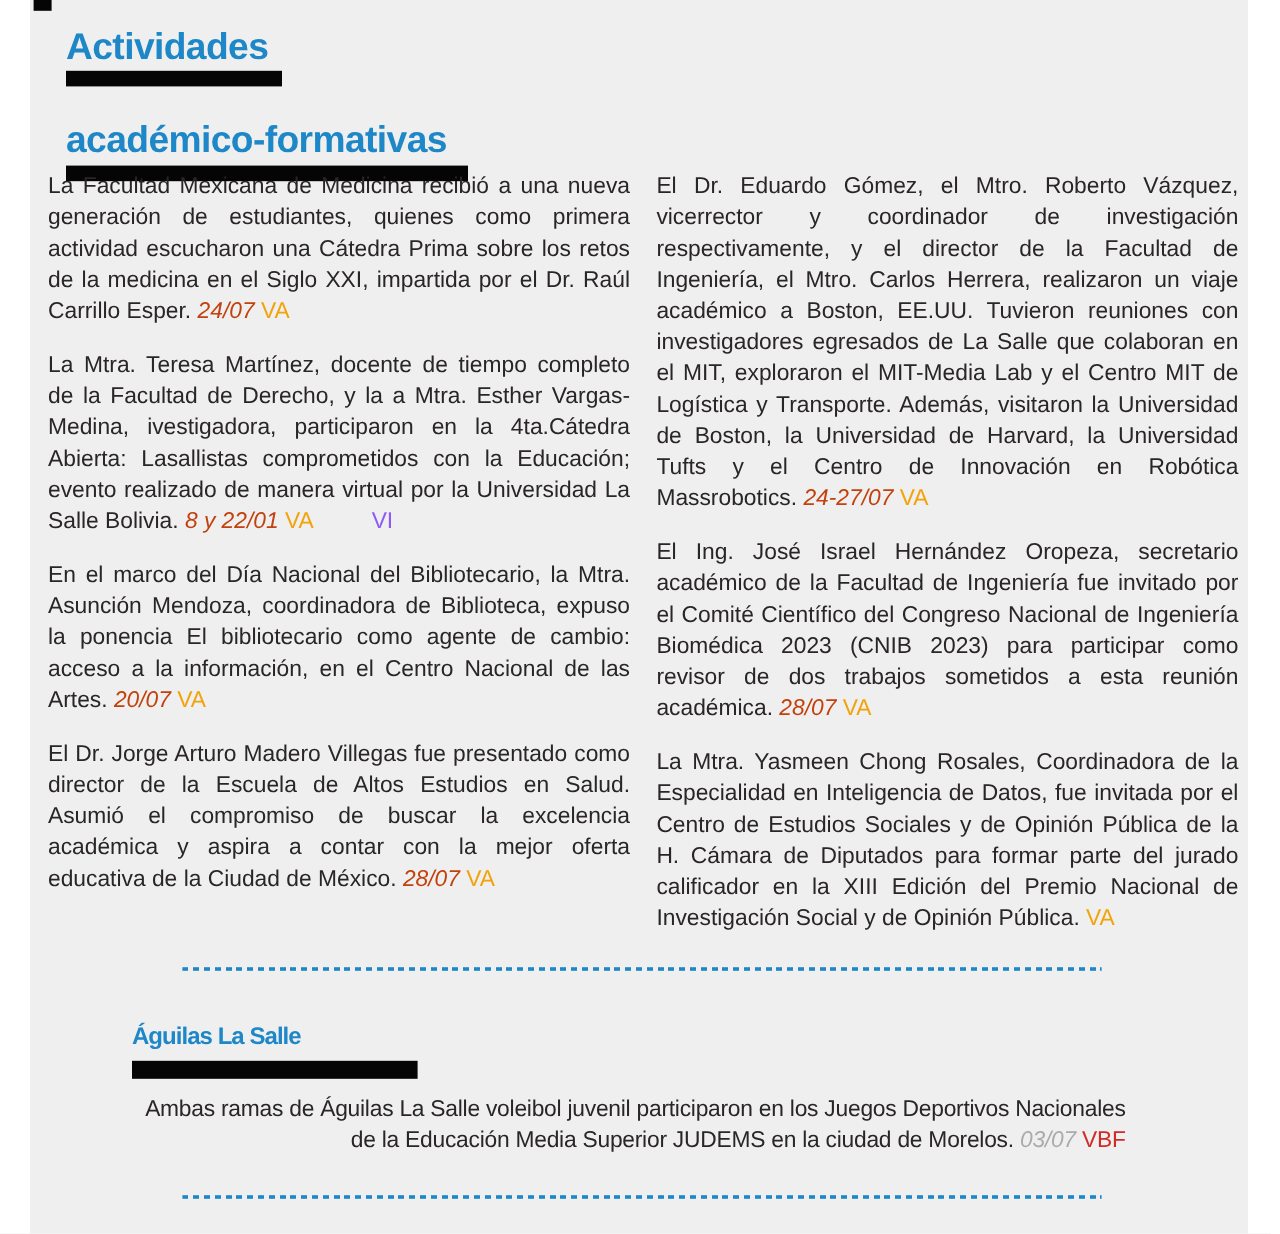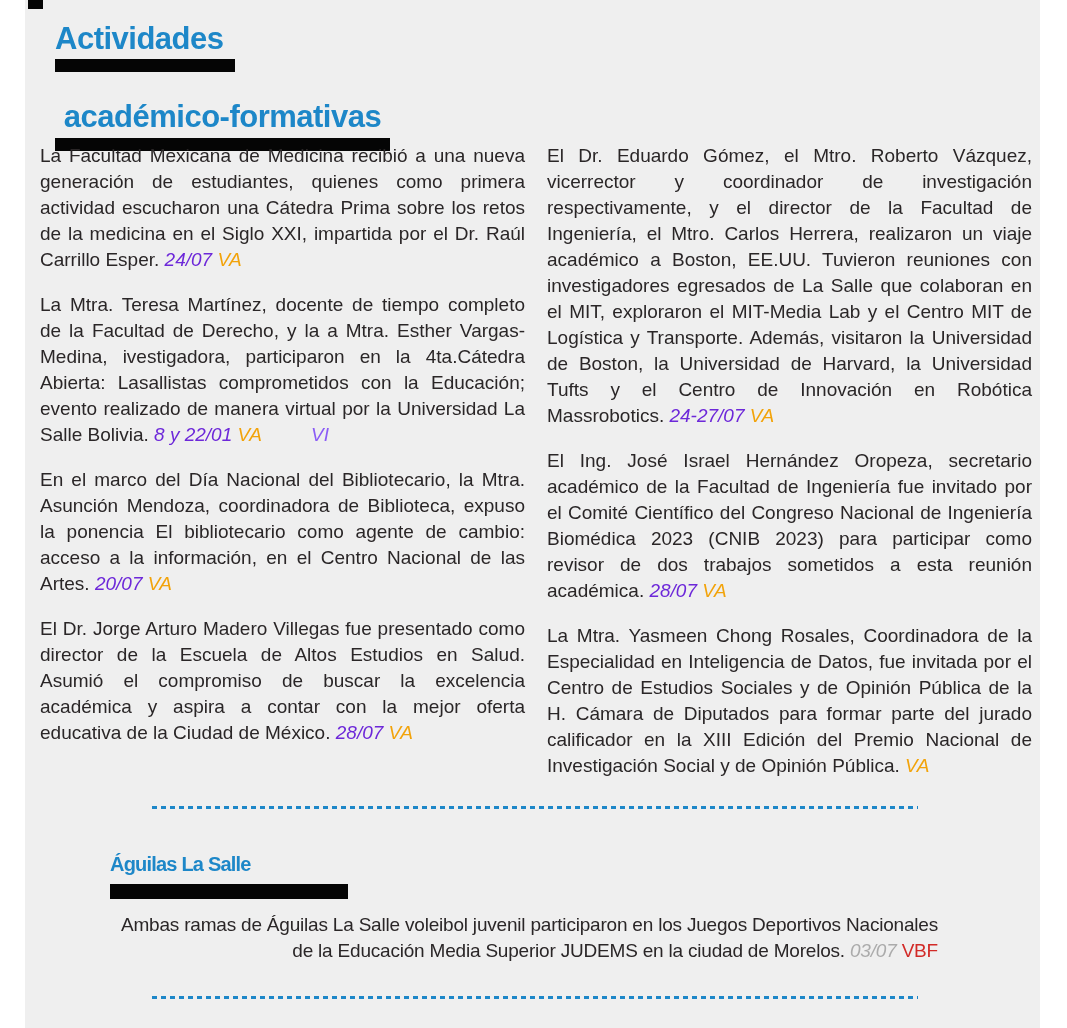--- a/index.html
+++ b/index.html
@@ -18,36 +18,36 @@
   }
   
   .activities-header{position:absolute;left:30px;top:22px;}
   .hdr-line{
     font-weight:bold;font-size:31px;line-height:34px;color:#1d87c8;
     letter-spacing:-0.5px;white-space:nowrap;
   }
   .hdr-bar{background:#050505;height:13px;margin-top:3px;}
   .bar-1{width:180px;}
   .bar-2{width:335px;margin-top:4px;}
-  .hdr-line + .hdr-bar + .hdr-line{margin-top:28px;text-align:center;}
+  .hdr-line + .hdr-bar + .hdr-line{margin-top:28px;}
 
   
   .columns{
     position:absolute;left:15px;top:143px;width:992px;
     display:flex;gap:22px;
   }
   .col{width:485px;}
   .article{
     margin:0 0 19px 0;
     font-size:19px;line-height:26px;color:#2a2627;
     text-align:justify;
   }
   .article .em{}
-  .article .date{font-style:italic;color:#6d28d9;}
-  .article .tag{font-style:italic;}
+  .article .date{font-style:italic;color:#c2410c;}
+  .article .tag{}
   .tag.va{color:#f2a30a;}
   .tag.vi{color:#8b5cf6;margin-left:44px;}
   .tag.vbf{color:#d22a27;}
 
   
   .divider{
     position:absolute;height:3px;width:766px;left:127px;
     background:repeating-linear-gradient(90deg,#1d87c8 0 5px,transparent 5px 9px);
   }
   .divider-top{top:806px;}

